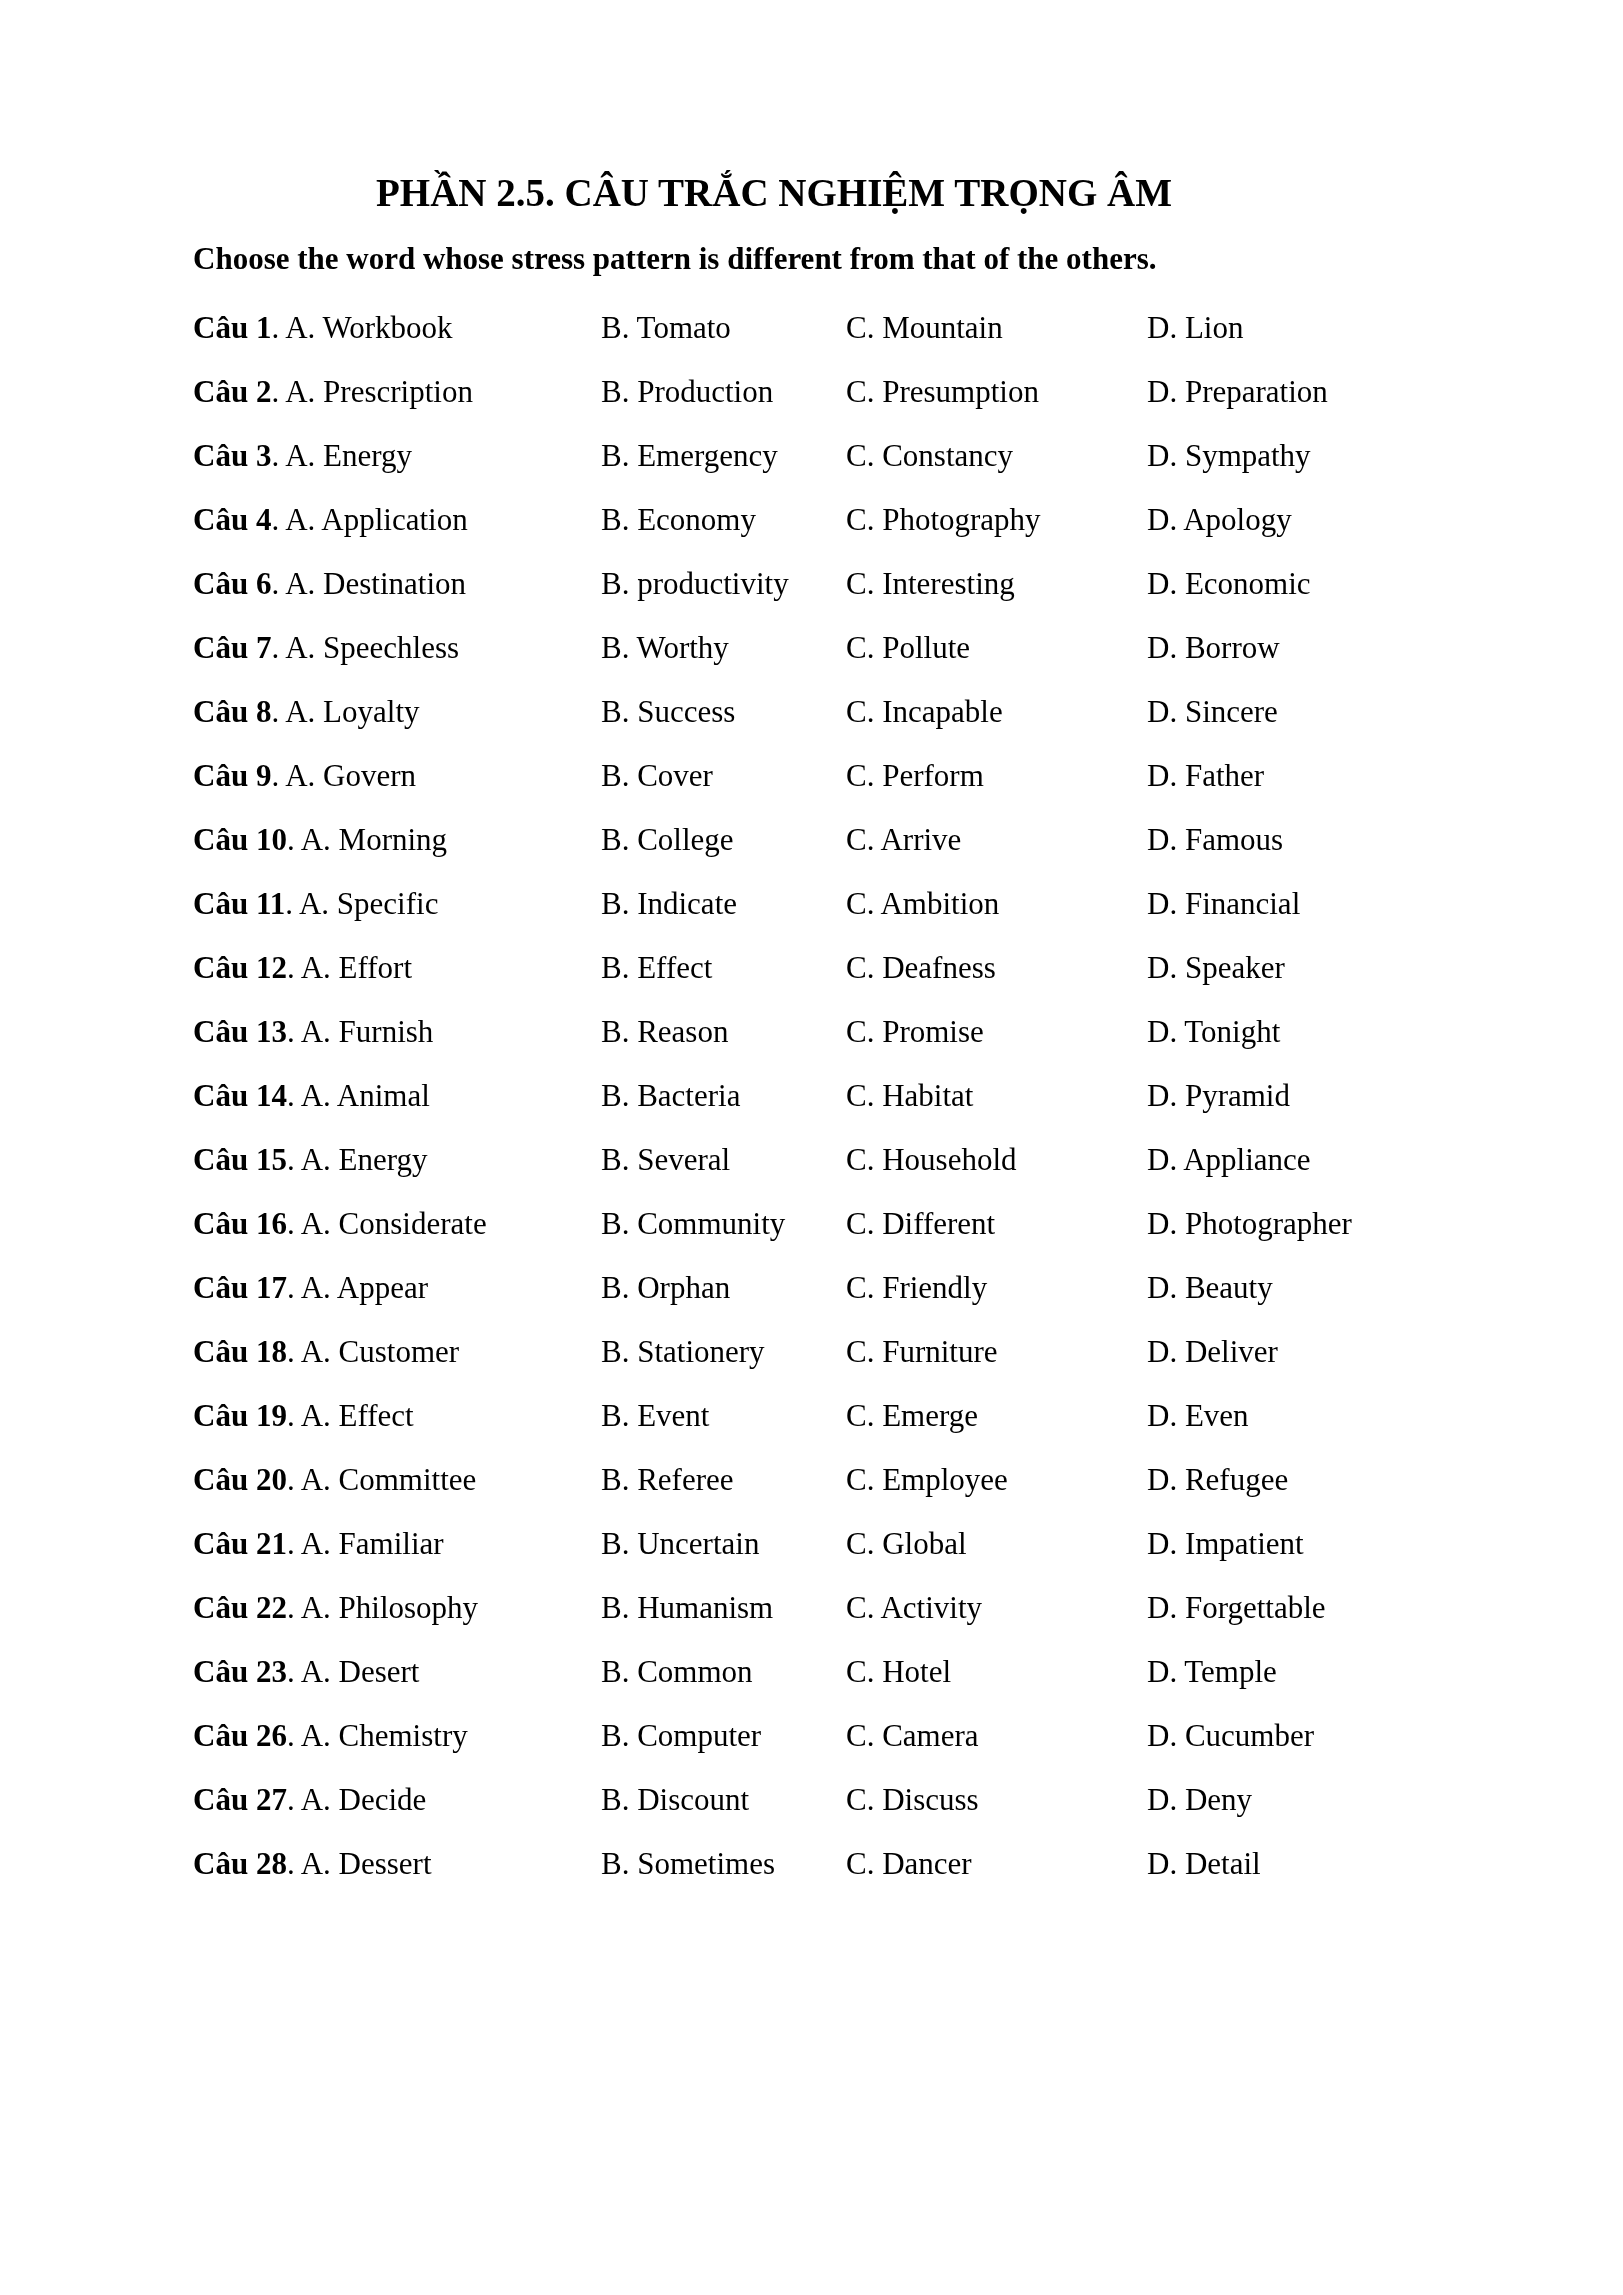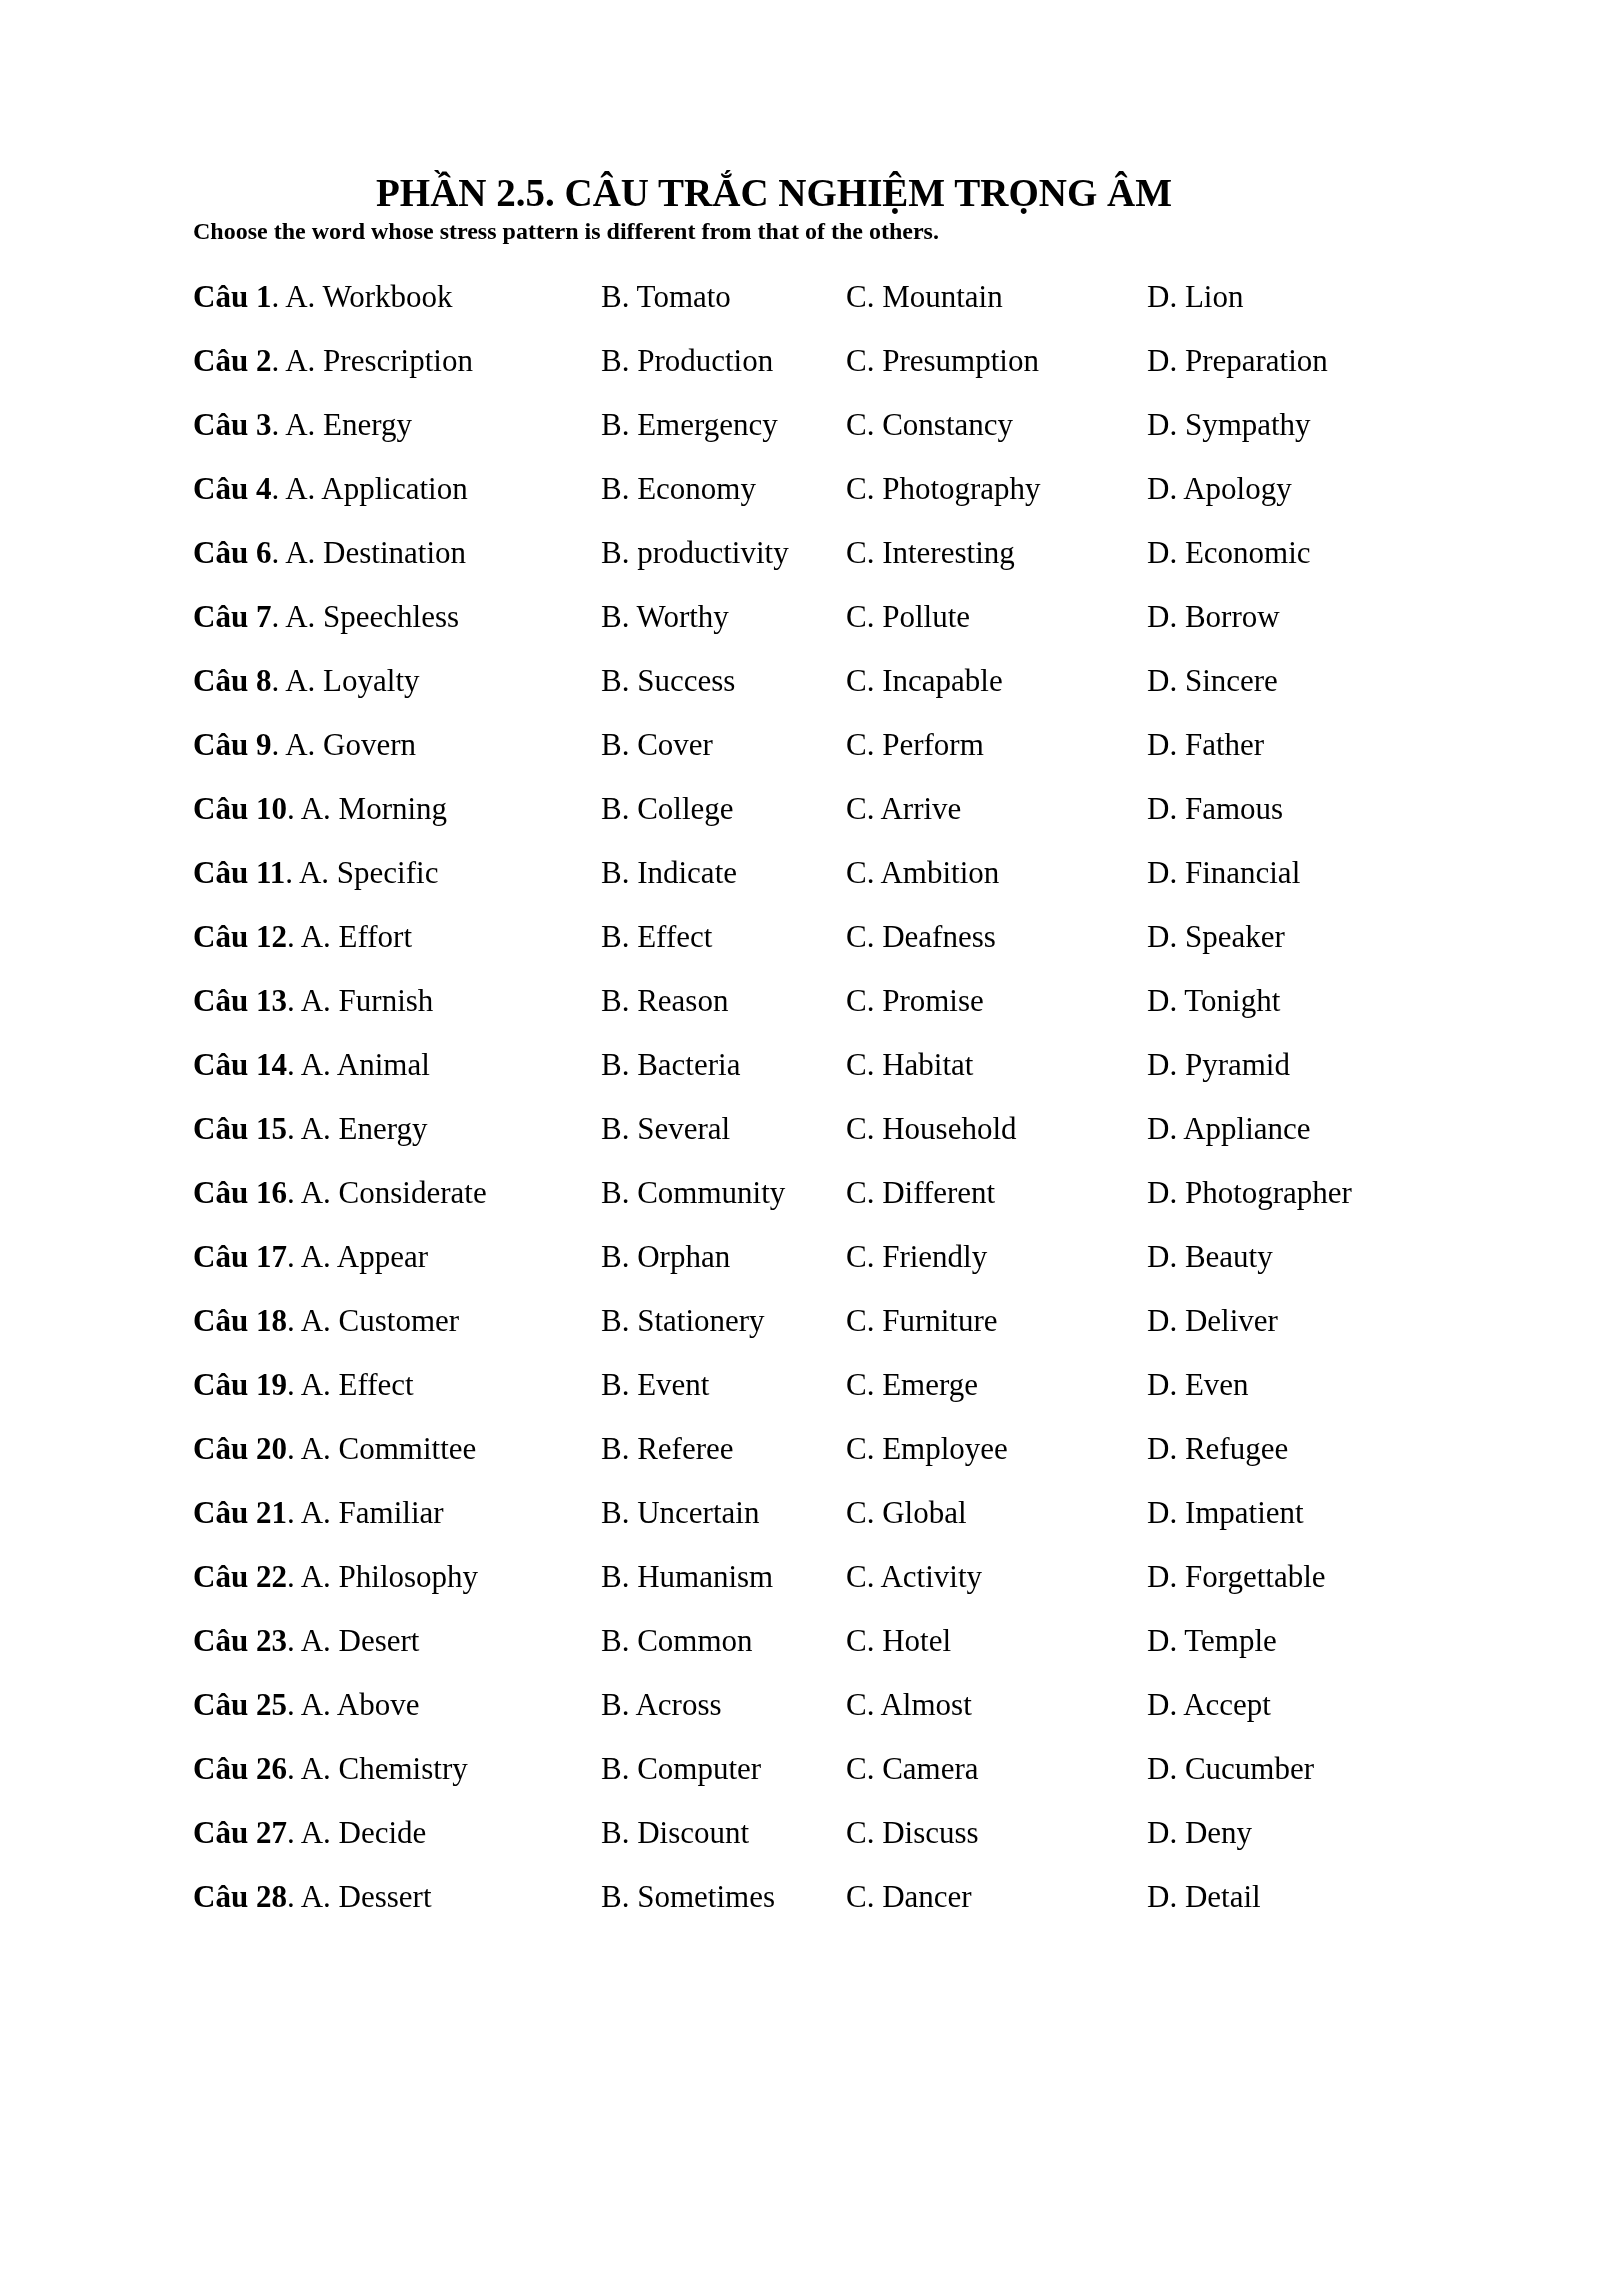--- a/index.html
+++ b/index.html
@@ -20,23 +20,23 @@
     border-radius: 29px;
   }
   .doc-title {
     font-size: 39px;
     font-weight: bold;
     text-align: center;
     line-height: 1.15;
     white-space: nowrap;
   }
   .instruction {
-    font-size: 24px;
+    font-size: 31px;
     font-weight: bold;
-    margin-top: 1px;
+    margin-top: 24px;
     line-height: 1.2;
   }
   .rows {
     margin-top: 19px;
   }
   .row {
     display: grid;
     grid-template-columns: 408px 245px 301px 1fr;
     height: 64px;
     align-items: center;
@@ -207,26 +207,20 @@
   </div>
 
   <div class="row">
     <div class="cell"><span class="q-label">Câu 23</span><span class="q-option-a">. A. Desert</span></div>
     <div class="cell">B. Common</div>
     <div class="cell">C. Hotel</div>
     <div class="cell">D. Temple</div>
   </div>
 
 
-  <div class="row">
-    <div class="cell"><span class="q-label">Câu 25</span><span class="q-option-a">. A. Above</span></div>
-    <div class="cell">B. Across</div>
-    <div class="cell">C. Almost</div>
-    <div class="cell">D. Accept</div>
-  </div>
 
   <div class="row">
     <div class="cell"><span class="q-label">Câu 26</span><span class="q-option-a">. A. Chemistry</span></div>
     <div class="cell">B. Computer</div>
     <div class="cell">C. Camera</div>
     <div class="cell">D. Cucumber</div>
   </div>
 
   <div class="row">
     <div class="cell"><span class="q-label">Câu 27</span><span class="q-option-a">. A. Decide</span></div>

